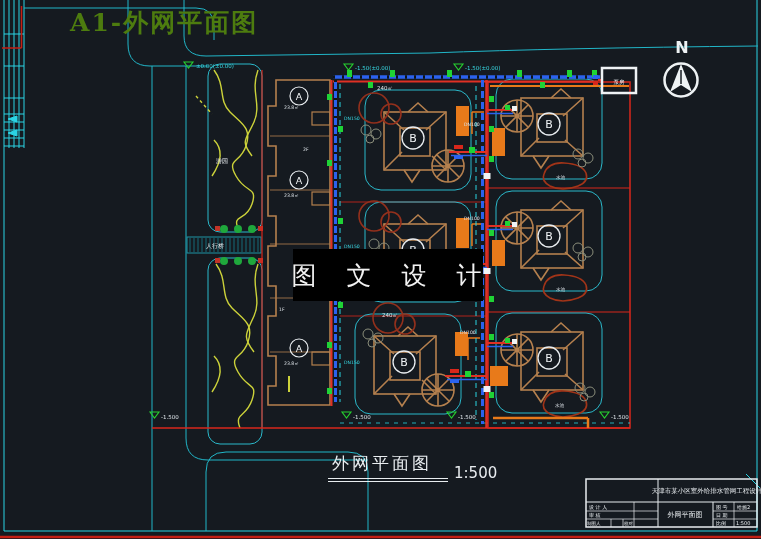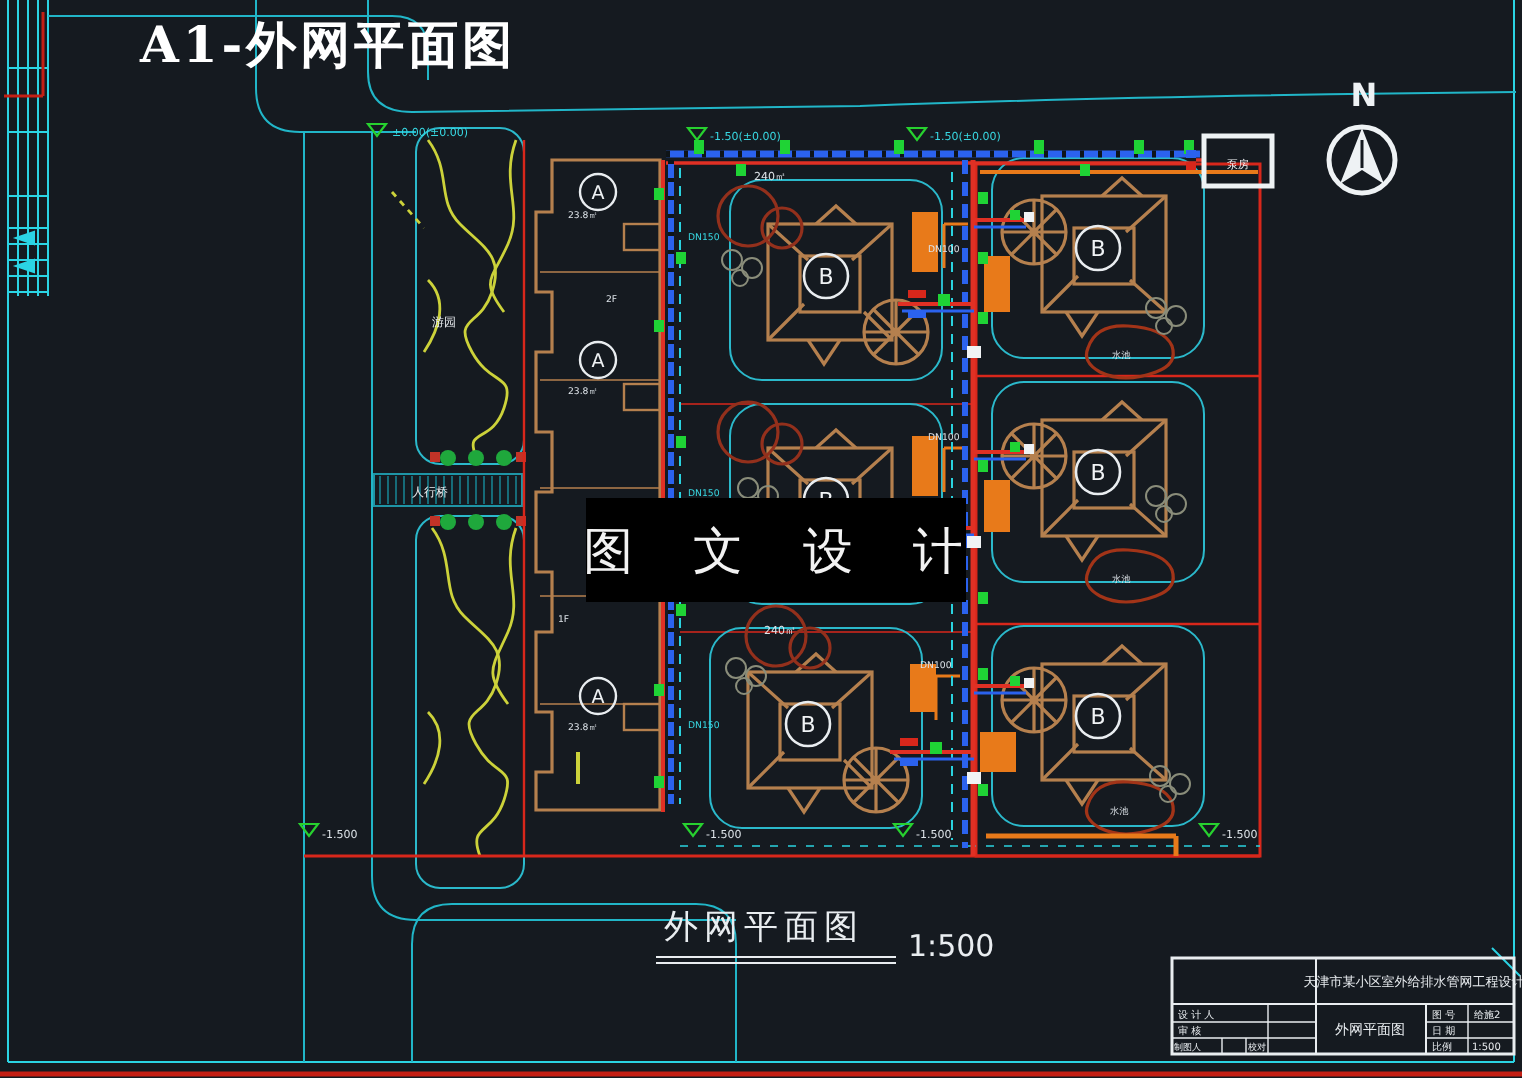--- a/index.html
+++ b/index.html
@@ -1,20 +1,20 @@
 <!DOCTYPE html>
 <html><head>
 <meta charset="utf-8">
 <style>
   html,body{margin:0;padding:0;background:#0b0e11;}
   .screen{position:relative;width:761px;height:539px;background:#151a20;overflow:hidden;
           font-family:"DejaVu Sans",sans-serif;}
   .screen svg{position:absolute;left:0;top:0;}
   .sheet-title{position:absolute;left:26px;top:6px;font-family:"DejaVu Serif",serif;
-          font-size:25px;font-weight:bold;color:#ffffff;letter-spacing:2px;z-index:3;padding-left:44px;}
+          font-size:25px;font-weight:bold;color:#4d7c0f;letter-spacing:2px;z-index:3;padding-left:44px;}
   .watermark{position:absolute;left:293px;top:249px;width:190px;height:52px;background:#000;
           z-index:2;display:flex;align-items:center;justify-content:center;}
   .watermark span{color:#f2f2f2;font-size:25px;letter-spacing:11px;white-space:nowrap;
           padding-left:8px;}
   .caption{position:absolute;left:328px;top:452px;z-index:2;}
   .cap-main{display:inline-block;color:#e9edf0;font-size:17px;letter-spacing:3px;
           padding:0 8px 3px 4px;border-bottom:4px double #e9edf0;min-width:108px;}
   .cap-scale{position:absolute;left:126px;top:12px;color:#e9edf0;font-size:15px;}
   .north-n{position:absolute;left:672px;top:38px;color:#eef2f4;font-size:16px;
           font-weight:bold;z-index:2;width:20px;text-align:center;}

